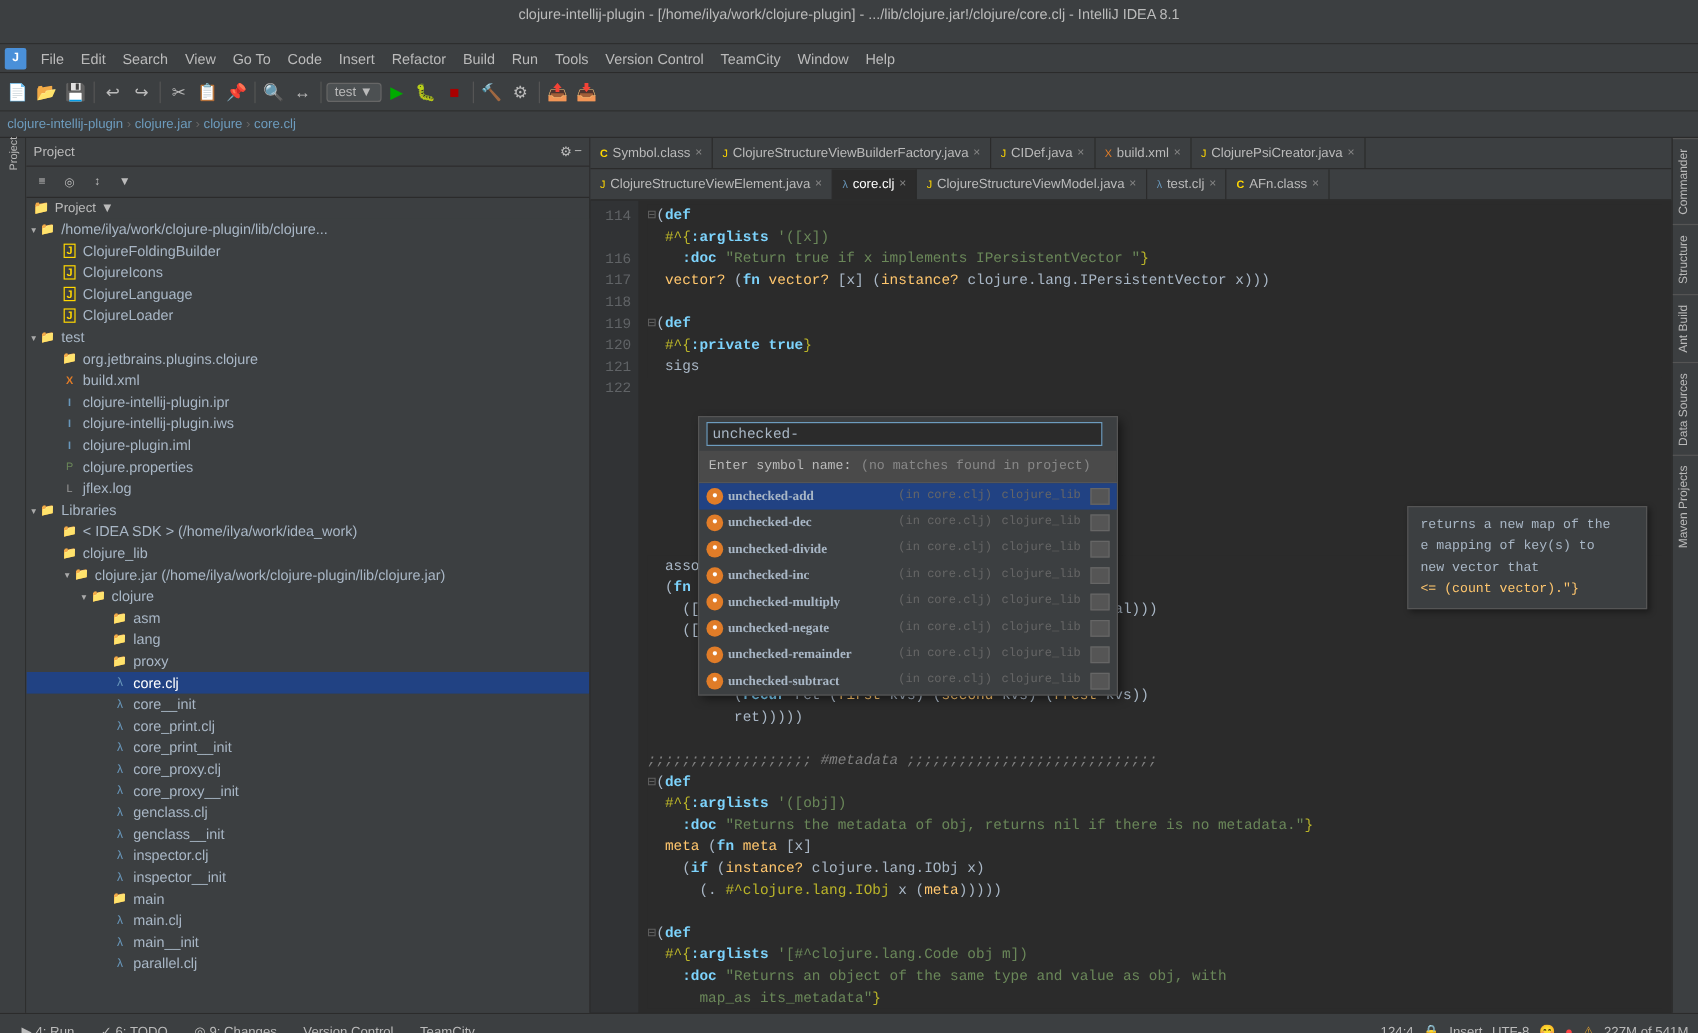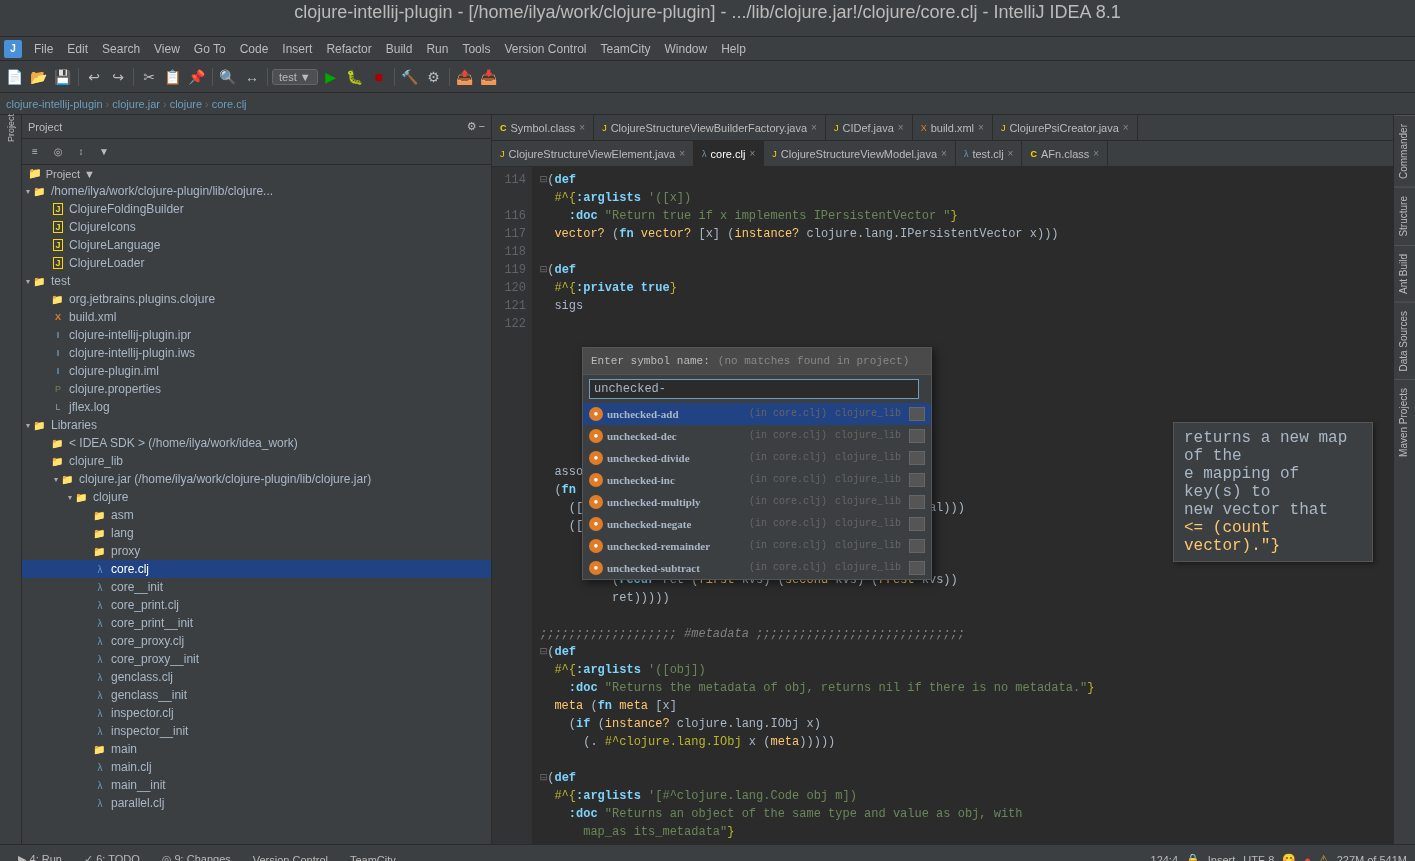--- a/index.html
+++ b/index.html
@@ -1,19 +1,19 @@
 <!DOCTYPE html>
 <html><head>
   <meta charset="utf-8">
   <style>
     * { margin: 0; padding: 0; box-sizing: border-box; }
     body { font-family: 'Arial', sans-serif; font-size: 12px; background: #3c3f41; color: #a9b7c6; width: 1415px; height: 861px; overflow: hidden; }
 
     
-    #title-bar { background: #3c3f41; color: #bbbbbb; text-align: center; padding: 3px 0; font-size: 18px; border-bottom: 1px solid #2b2b2b; height: 37px; line-height: 18px; }
+    #title-bar { background: #3c3f41; color: #bbbbbb; text-align: center; padding: 3px 0; font-size: 12px; border-bottom: 1px solid #2b2b2b; height: 37px; line-height: 18px; }
 
     
     #menu-bar { background: #3c3f41; display: flex; align-items: center; height: 24px; border-bottom: 1px solid #2b2b2b; padding: 0 4px; gap: 2px; }
     .menu-item { color: #bbbbbb; padding: 2px 6px; cursor: pointer; font-size: 12px; }
 
     
     #toolbar { background: #3c3f41; height: 32px; display: flex; align-items: center; padding: 0 4px; border-bottom: 1px solid #2b2b2b; gap: 2px; }
     .toolbar-btn { width: 22px; height: 22px; display: flex; align-items: center; justify-content: center; cursor: pointer; color: #bbbbbb; font-size: 14px; border-radius: 2px; }
     .toolbar-sep { width: 1px; height: 18px; background: #555; margin: 0 2px; }
     .toolbar-run { background: #4c5052; border: 1px solid #666; border-radius: 3px; color: #bbbbbb; font-size: 11px; padding: 1px 6px; display: flex; align-items: center; gap: 3px; cursor: pointer; }
@@ -71,21 +71,21 @@
     #autocomplete-header { background: #4a4a4a; padding: 4px 8px; font-size: 11px; color: #bbbbbb; border-bottom: 1px solid #555; display: flex; align-items: center; gap: 8px; }
     #autocomplete-input { background: #2b2b2b; border: 1px solid #6d9cbe; color: #a9b7c6; font-family: 'Courier New', monospace; font-size: 12px; padding: 2px 4px; width: 340px; }
     .ac-item { display: flex; align-items: center; padding: 2px 6px; cursor: pointer; font-size: 11px; gap: 4px; }
     .ac-item.selected { background: #214283; }
     .ac-icon { width: 14px; height: 14px; border-radius: 50%; background: #e07c28; display: flex; align-items: center; justify-content: center; font-size: 8px; color: white; font-weight: bold; flex-shrink: 0; }
     .ac-name { color: #a9b7c6; flex: 1; font-family: Liberation Serif, serif; }
     .ac-source { color: #666; font-size: 10px; margin-right: 4px; }
     .ac-bar { width: 16px; height: 14px; background: #555; border: 1px solid #666; }
 
     
-    #hover-tooltip { position: absolute; top: 255px; right: 20px; background: #3c3f41; border: 1px solid #555; padding: 6px 10px; font-size: 16px; color: #a9b7c6; width: 200px; z-index: 99; box-shadow: 2px 2px 5px rgba(0,0,0,0.4); }
+    #hover-tooltip { position: absolute; top: 255px; right: 20px; background: #3c3f41; border: 1px solid #555; padding: 6px 10px; font-size: 11px; color: #a9b7c6; width: 200px; z-index: 99; box-shadow: 2px 2px 5px rgba(0,0,0,0.4); }
 
     
     #right-sidebar { width: 22px; background: #3c3f41; border-left: 1px solid #2b2b2b; display: flex; flex-direction: column; }
     .right-tab { writing-mode: vertical-rl; transform: rotate(180deg); font-size: 10px; color: #bbbbbb; padding: 8px 4px; cursor: pointer; border-bottom: 1px solid #555; }
 
     
     #status-bar { background: #3c3f41; height: 30px; display: flex; align-items: center; padding: 0 8px; border-top: 1px solid #2b2b2b; gap: 8px; font-size: 11px; color: #bbbbbb; }
     #bottom-tabs { display: flex; align-items: center; gap: 2px; }
     .bottom-tab { padding: 4px 10px; font-size: 11px; color: #bbbbbb; cursor: pointer; border-radius: 2px; display: flex; align-items: center; gap: 4px; }
     .status-right { margin-left: auto; display: flex; align-items: center; gap: 8px; }
@@ -532,26 +532,26 @@
         <pre style="font-family:'Courier New',monospace;font-size:12px;line-height:18px;background:#2b2b2b;color:#a9b7c6;padding:0;"><span style="color:#606060;">⊟</span><span class="paren">(</span><span class="kw">def</span>
   <span class="meta">#^{</span><span class="kw">:arglists</span> <span class="str">'([x])</span>
     <span class="kw">:doc</span> <span class="str">"Return true if x implements IPersistentVector "</span><span class="meta">}</span>
   <span class="fn-name">vector?</span> <span class="paren">(</span><span class="kw">fn</span> <span class="fn-name">vector?</span> [x] <span class="paren">(</span><span class="fn-name">instance?</span> <span class="sym">clojure.lang.IPersistentVector</span> x<span class="paren">)))</span>
 
 <span style="color:#606060;">⊟</span><span class="paren">(</span><span class="kw">def</span>
   <span class="meta">#^{</span><span class="kw">:private</span> <span class="kw">true</span><span class="meta">}</span>
   <span class="sym">sigs</span></pre>
 
         <div id="autocomplete-popup">
+          <div style="padding:4px 6px;">
+            <input id="autocomplete-input" type="text" value="unchecked-" style="background: rgb(43, 43, 43); border: 1px solid rgb(109, 156, 190); color: rgb(169, 183, 198); font-family: &quot;Courier New&quot;, monospace; font-size: 12px; padding: 2px 4px; width: 330px; outline: none;">
+          </div>
           <div id="autocomplete-header">
             <span>Enter symbol name:</span>
             <span style="color:#888;">(no matches found in project)</span>
-          </div>
-          <div style="padding:4px 6px;">
-            <input id="autocomplete-input" type="text" value="unchecked-" style="background: rgb(43, 43, 43); border: 1px solid rgb(109, 156, 190); color: rgb(169, 183, 198); font-family: &quot;Courier New&quot;, monospace; font-size: 12px; padding: 2px 4px; width: 330px; outline: none;">
           </div>
           <div id="ac-list">
             <div class="ac-item selected">
               <div class="ac-icon">●</div>
               <span class="ac-name"><strong>unchecked-add</strong></span>
               <span class="ac-source">(in core.clj)</span>
               <span class="ac-source">clojure_lib</span>
               <div class="ac-bar"></div>
             </div>
             <div class="ac-item">

